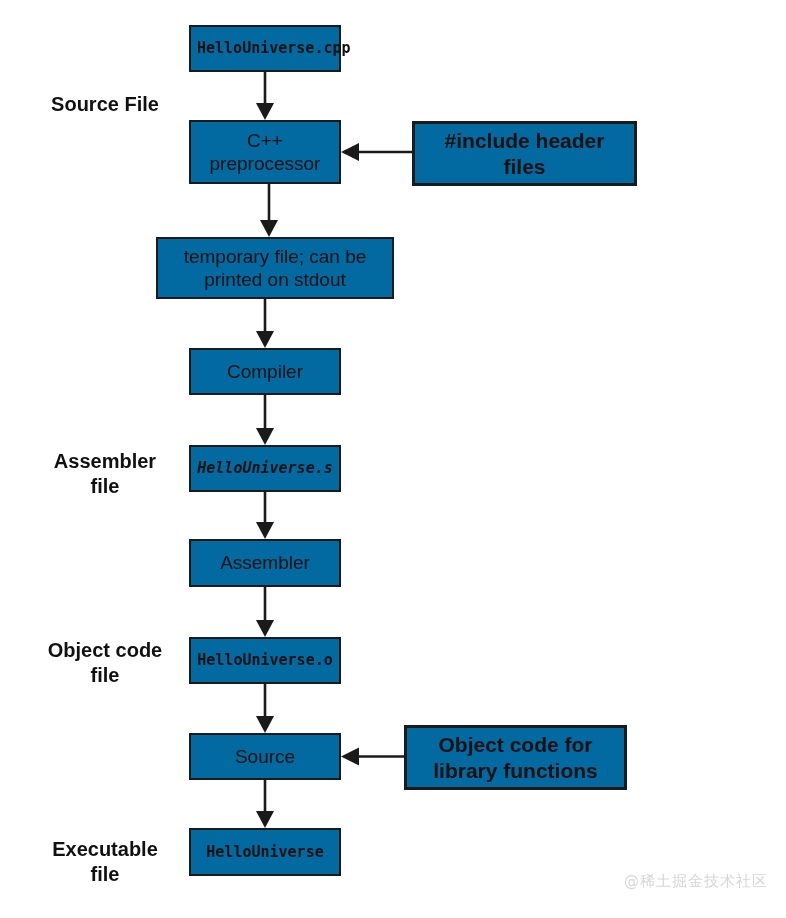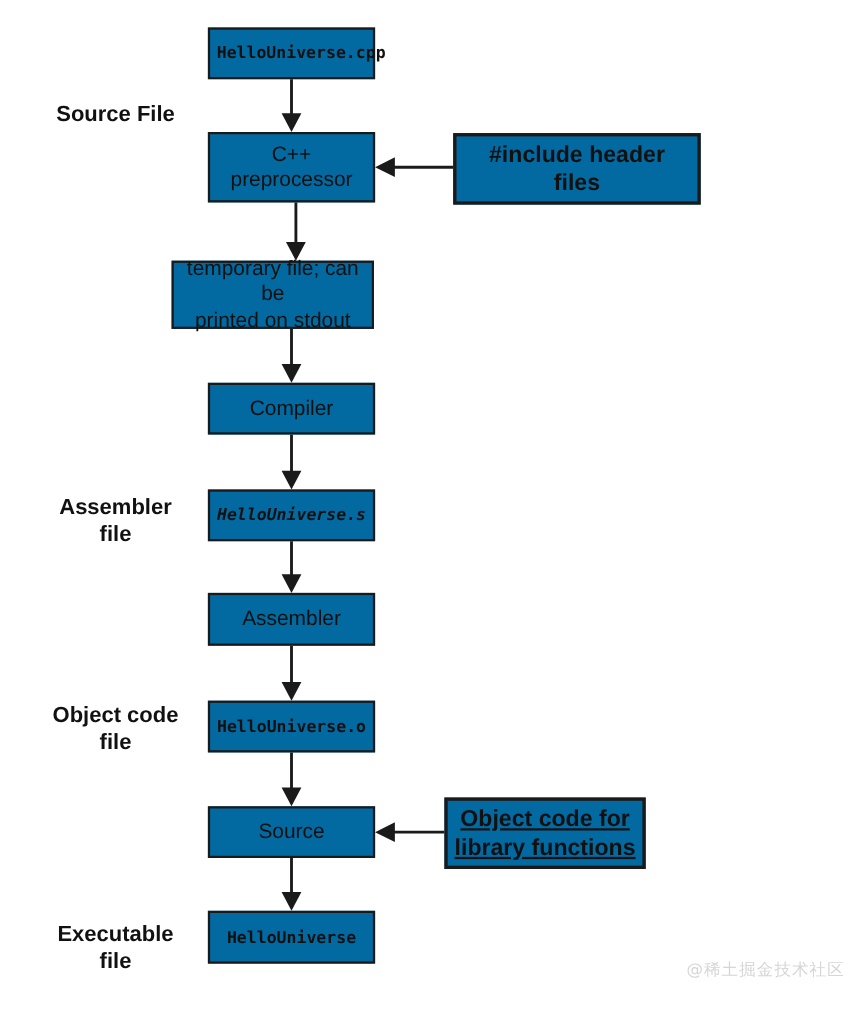--- a/index.html
+++ b/index.html
@@ -113,21 +113,21 @@
     </svg>
 
   <div id="nodes-host">
       <div class="node mono" style="left: 189px; top: 25px; width: 152px; height: 47px;">
         <span class="txt">HelloUniverse.cpp</span>
       </div>
       <div class="node sans" style="left: 189px; top: 120px; width: 152px; height: 64px;">
         <span class="txt">C++
 preprocessor</span>
       </div>
-      <div class="node sans" style="left: 156px; top: 237px; width: 184px; height: 62px;">
+      <div class="node sans" style="left: 156px; top: 237px; width: 238px; height: 62px;">
         <span class="txt">temporary file; can be
 printed on stdout</span>
       </div>
       <div class="node sans" style="left: 189px; top: 348px; width: 152px; height: 47px;">
         <span class="txt">Compiler</span>
       </div>
       <div class="node mono" style="left: 189px; top: 445px; width: 152px; height: 47px; font-style: italic;">
         <span class="txt">HelloUniverse.s</span>
       </div>
       <div class="node sans" style="left: 189px; top: 539px; width: 152px; height: 48px;">
@@ -139,21 +139,21 @@
       <div class="node sans" style="left: 189px; top: 733px; width: 152px; height: 47px;">
         <span class="txt">Source</span>
       </div>
       <div class="node mono" style="left: 189px; top: 828px; width: 152px; height: 48px;">
         <span class="txt">HelloUniverse</span>
       </div>
       <div class="node boldsans thick" style="left: 412px; top: 121px; width: 225px; height: 65px;">
         <span class="txt">#include header
 files</span>
       </div>
-      <div class="node boldsans thick" style="left: 404px; top: 725px; width: 183px; height: 65px; text-decoration: underline;">
+      <div class="node boldsans thick" style="left: 404px; top: 725px; width: 223px; height: 65px;">
         <span class="txt">Object code for
 library functions</span>
       </div>
     </div>
   <div id="labels-host">
       <div class="stage-label" style="left: 30px; top: 92px; width: 150px;">Source File</div>
       <div class="stage-label" style="left: 30px; top: 449px; width: 150px;">Assembler
 file</div>
       <div class="stage-label" style="left: 30px; top: 638px; width: 150px;">Object code
 file</div>

